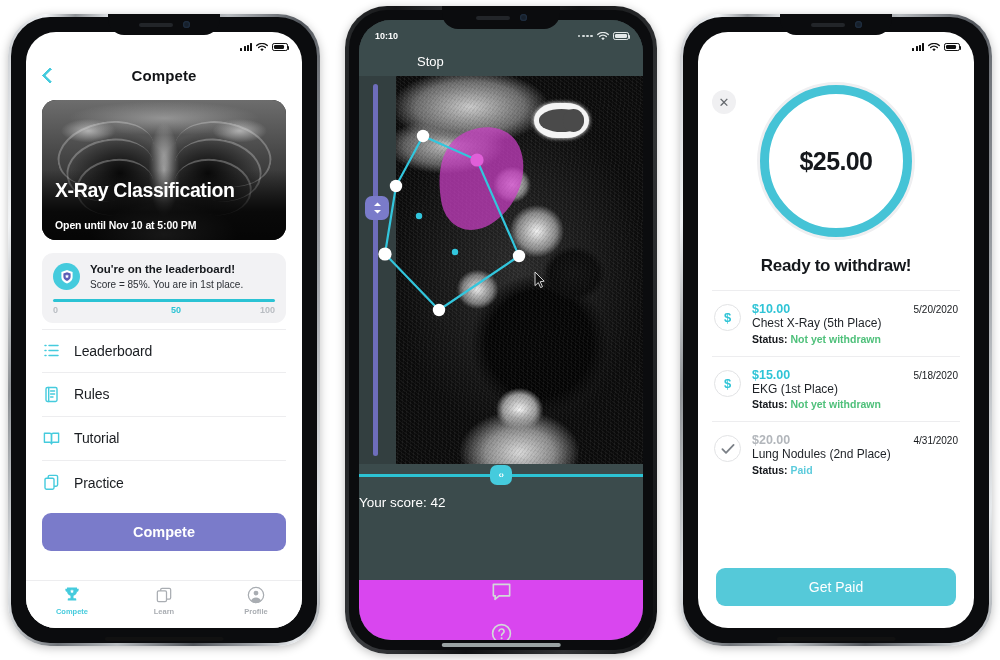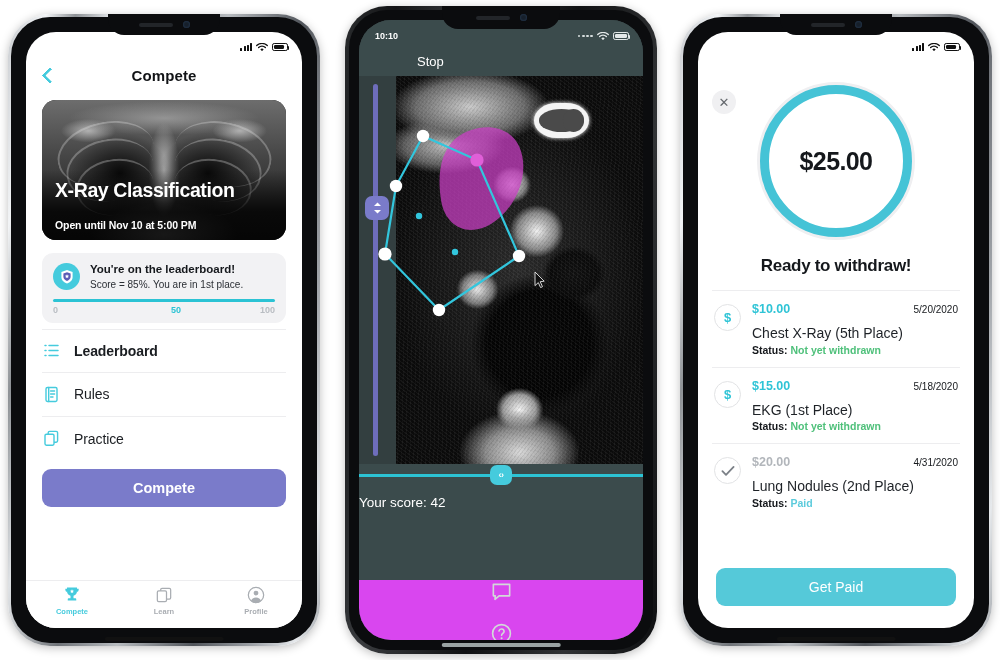--- a/index.html
+++ b/index.html
@@ -134,21 +134,21 @@
   .lb-s{ font-size:10px; color:#2b2f35; margin-top:2px; }
   .lb-bar{ margin-top:9px; height:2.6px; border-radius:2px; background:#2cc3d4; }
   .lb-scale{ display:flex; justify-content:space-between; margin-top:3px; font-size:9px; color:#b9bdc2; font-weight:bold;}
   .lb-scale .mid{ color:#2cc3d4;padding-left:34px; }
 
   .menu{ margin:6px 16px 0; }
   .menu-item{
     display:flex; align-items:center; gap:13px; height:44px;
     border-bottom:1px solid #ededef; cursor:pointer;
   }
-  .menu-item:first-child{ border-top:1px solid #ededef;font-weight:bold; }
+  .menu-item:first-child{ border-top:1px solid #ededef; }
   .menu-item:last-child{ border-bottom:none; }
   .mi-label{ font-size:14px; color:#1a1d21; letter-spacing:-.1px; }
   .mi-icon{ width:19px; height:19px; flex:none; color:#45cbdd; }
 
   .cta{
     margin:8px 16px 0; height:38px; border-radius:9px; background:#7a7bca;
     display:flex; align-items:center; justify-content:center;
     color:#fff; font-size:14.5px; font-weight:bold; cursor:pointer;
   }
   .tabbar{
@@ -262,21 +262,21 @@
     width:27px;height:27px;border-radius:50%;border:1.4px solid #e2e3e5;flex:none;
     display:flex;align-items:center;justify-content:center; margin-top:2px;
   }
   .paybadge.dollar{ color:#2fc4d6; font-size:13px; font-weight:bold; }
   .paybadge.check{ color:#7b8087; }
   .paybody{ flex:1; min-width:0; }
   .payhead{ display:flex; justify-content:space-between; align-items:baseline; }
   .payamt{ font-size:12.5px; font-weight:bold; color:#2fc4d6; }
   .payamt.paid{ color:#b2b6bb; }
   .paydate{ font-size:10px; color:#15181c; }
-  .paydesc{ font-size:14px; color:#1e2227; margin-top:9px; }
+  .paydesc{ font-size:12px; color:#1e2227; margin-top:0; }
   .paystat{ font-size:10.5px; font-weight:bold; color:#15181c; margin-top:2.5px; }
   .paystat em{ font-style:normal; color:#4ec07a; }
   .paystat em.paid{ color:#5ccbdc; }
 
   .getpaid{
     position:absolute; left:18px; right:18px; bottom:22px; height:38px; border-radius:9px;
     background:#55c9d9; color:#fff; font-size:14px;
     display:flex; align-items:center; justify-content:center; cursor:pointer;
   }
 </style>
@@ -368,20 +368,29 @@
         </div>
         <div class="menu-item">
           <span class="mi-icon">
             <svg width="19" height="19" viewBox="0 0 19 19" fill="none" stroke="#45cbdd" stroke-width="1.4" stroke-linecap="round">
               <rect x="4" y="2.5" width="11" height="14" rx="1.4"></rect>
               <path d="M6.7 2.5v14"></path>
                 <path d="M8.6 6h4M8.6 9h4M8.6 12h2.4"></path>
             </svg>
           </span>
           <span class="mi-label">Rules</span>
+        </div>
+        <div class="menu-item">
+          <span class="mi-icon">
+            <svg width="19" height="19" viewBox="0 0 19 19" fill="none" stroke="#45cbdd" stroke-width="1.4" stroke-linejoin="round">
+              <path d="M2.4 4.2h5.3c1 0 1.8.7 1.8 1.6v9c0-.9-.8-1.6-1.8-1.6H2.4V4.2z"></path>
+              <path d="M16.6 4.2h-5.3c-1 0-1.8.7-1.8 1.6v9c0-.9.8-1.6 1.8-1.6h5.3V4.2z"></path>
+            </svg>
+          </span>
+          <span class="mi-label">Tutorial</span>
         </div>
         <div class="menu-item">
           <span class="mi-icon">
             <svg width="19" height="19" viewBox="0 0 19 19" fill="none" stroke="#45cbdd" stroke-width="1.4" stroke-linejoin="round">
               <rect x="3" y="5.2" width="9" height="11" rx="1.4"></rect>
               <path d="M6.2 5.2V3.8c0-.8.6-1.4 1.4-1.4h6.6c.8 0 1.4.6 1.4 1.4v8c0 .8-.6 1.4-1.4 1.4H12"></path>
             </svg>
           </span>
           <span class="mi-label">Practice</span>
         </div>

